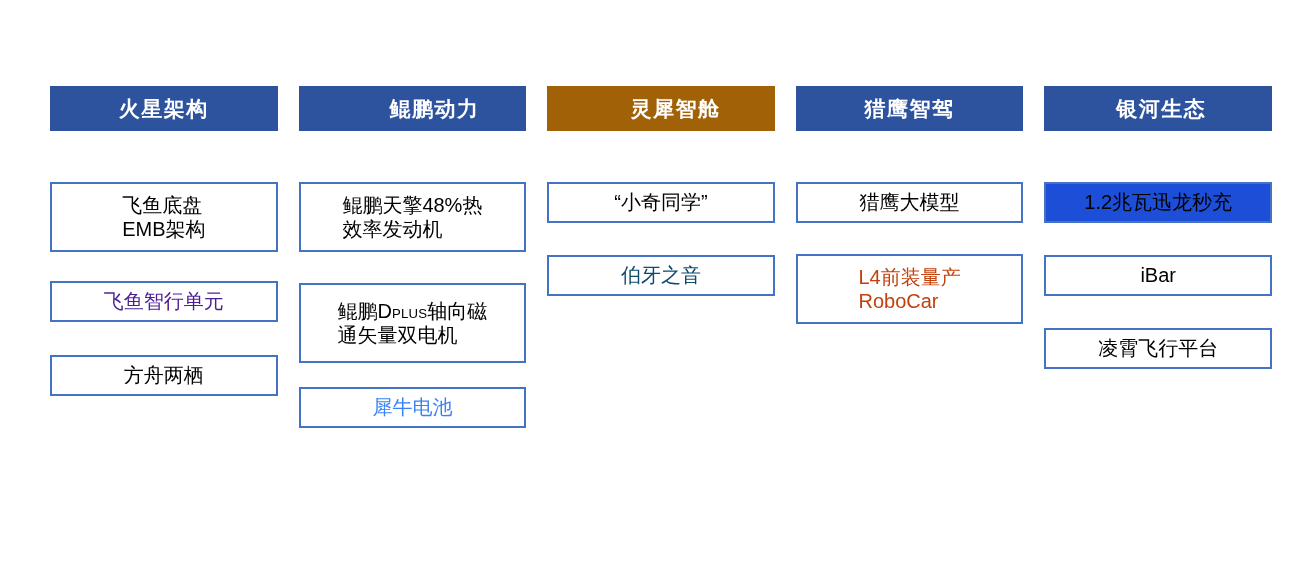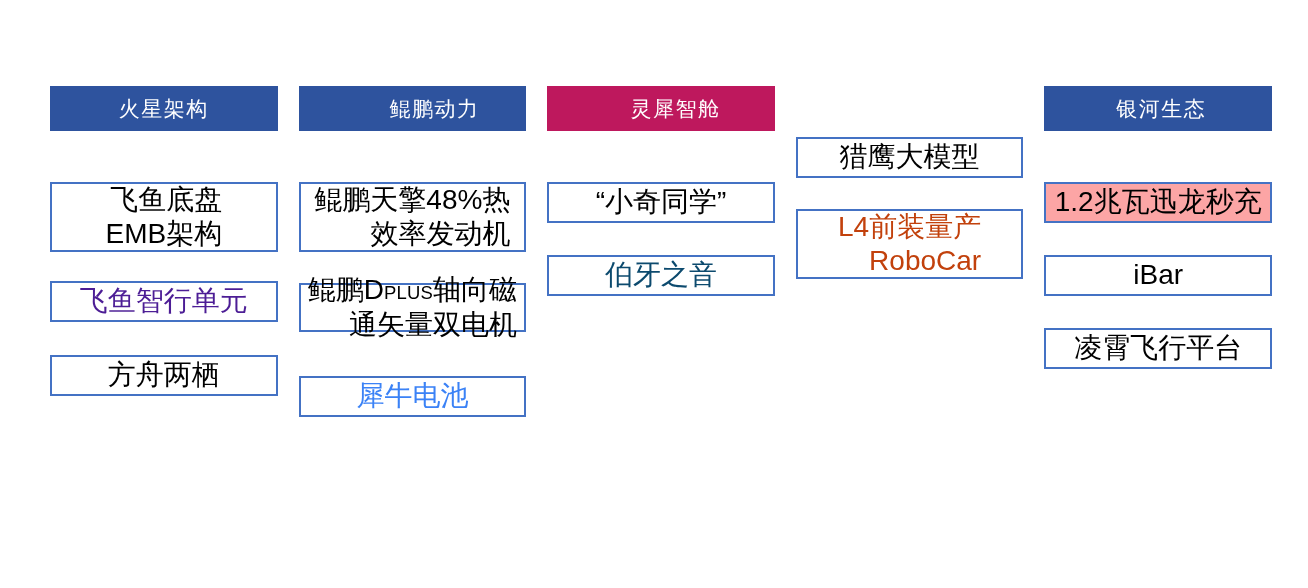--- a/index.html
+++ b/index.html
@@ -46,56 +46,57 @@
     background: #2E539E;
     color: #ffffff;
     font-size: 21px;
     letter-spacing: 1.5px;
     display: flex;
     align-items: center;
     justify-content: center;
     box-sizing: border-box;
     line-height: 1.1;
     white-space: nowrap;
+    font-weight: bold;
   }
 
   .items {
     margin-top: 51px;
     display: flex;
     flex-direction: column;
     align-items: stretch;
   }
 
   .item-box {
     border: 2px solid #4472C4;
     background: #ffffff;
     box-sizing: border-box;
     display: flex;
     align-items: center;
     justify-content: center;
-    text-align: right;
-    font-size: 28px;
+    text-align: left;
+    font-size: 20px;
     line-height: 1.22;
     color: #000000;
     padding: 18px 6px;
     margin-bottom: 28px;
   }
 
   .item-box:last-child {
     margin-bottom: 0;
   }
 
   .item-box.h1 { height: 41px; }
   .item-box.h2 { height: 70px; }
 
   
   .col-1 .item-box.h2 { margin-bottom: 29px; }
   .col-1 .item-box.h1 { margin-bottom: 33px; }
   .col-2 .item-box.h2 { margin-bottom: 31px; }
-  .col-2 .item-box.nth-2 { height: 49px; margin-bottom: 44px; }
+  .col-2 .item-box.nth-2 { height: 80px; margin-bottom: 24px; }
   .col-3 .item-box.h1 { margin-bottom: 32px; }
   .col-4 .item-box.h1 { margin-bottom: 31px; }
   .col-5 .item-box.h1 { margin-bottom: 32px; }
 
   .smallcaps {
     font-size: 0.66em;
     letter-spacing: 0.2px;
     vertical-align: 1%;
   }
 
@@ -143,53 +144,54 @@
             </div>
           </div>
           <div class="item-box h1" style="border-color: rgb(68, 114, 196); background: rgb(255, 255, 255); color: #3b82f6;">
             <div>
               <span class="line">犀牛电池</span>
             </div>
           </div>
         </div>
       </div>
       <div class="column col-3">
-        <div class="col-header" style="background: #be185d; color: rgb(255, 255, 255); padding-left: 29px;">灵犀智舱</div>
+        <div class="col-header" style="background: #a16207; color: rgb(255, 255, 255); padding-left: 29px;">灵犀智舱</div>
         <div class="items">
           <div class="item-box h1" style="border-color: rgb(68, 114, 196); background: rgb(255, 255, 255); color: rgb(0, 0, 0);">
             <div>
               <span class="line">“小奇同学”</span>
             </div>
           </div>
           <div class="item-box h1 nth-2" style="border-color: rgb(68, 114, 196); background: rgb(255, 255, 255); color: #0c4a6e;">
             <div>
               <span class="line">伯牙之音</span>
             </div>
           </div>
         </div>
       </div>
       <div class="column col-4">
+        <div class="col-header" style="background: rgb(46, 83, 158); color: rgb(255, 255, 255);">猎鹰智驾</div>
         <div class="items">
           <div class="item-box h1" style="border-color: rgb(68, 114, 196); background: rgb(255, 255, 255); color: rgb(0, 0, 0);">
             <div>
               <span class="line">猎鹰大模型</span>
             </div>
           </div>
           <div class="item-box h2 nth-2" style="border-color: rgb(68, 114, 196); background: rgb(255, 255, 255); color: #c2410c;">
             <div>
               <span class="line">L4前装量产</span>
               <span class="line">RoboCar</span>
             </div>
           </div>
         </div>
       </div>
       <div class="column col-5">
         <div class="col-header" style="background: rgb(46, 83, 158); color: rgb(255, 255, 255); padding-left: 6px;">银河生态</div>
         <div class="items">
-          <div class="item-box h1" style="border-color: rgb(68, 114, 196); background: #fca5a5; color: rgb(0, 0, 0);">
+          <div class="item-box h1" style="border-color: rgb(68, 114, 196); background: #1d4ed8; color: rgb(0, 0, 0);">
             <div>
               <span class="line">1.2兆瓦迅龙秒充</span>
             </div>
           </div>
           <div class="item-box h1" style="border-color: rgb(68, 114, 196); background: rgb(255, 255, 255); color: rgb(0, 0, 0);">
             <div>
               <span class="line">iBar</span>
             </div>
           </div>
           <div class="item-box h1" style="border-color: rgb(68, 114, 196); background: rgb(255, 255, 255); color: rgb(0, 0, 0);">

